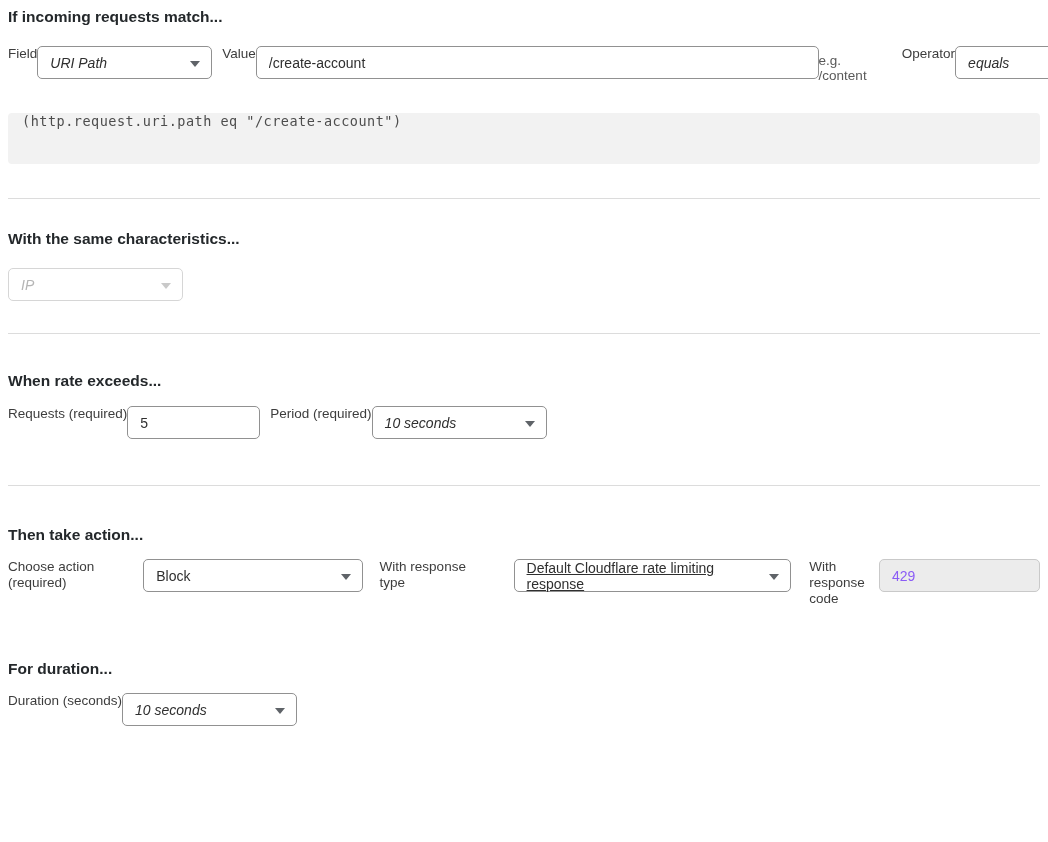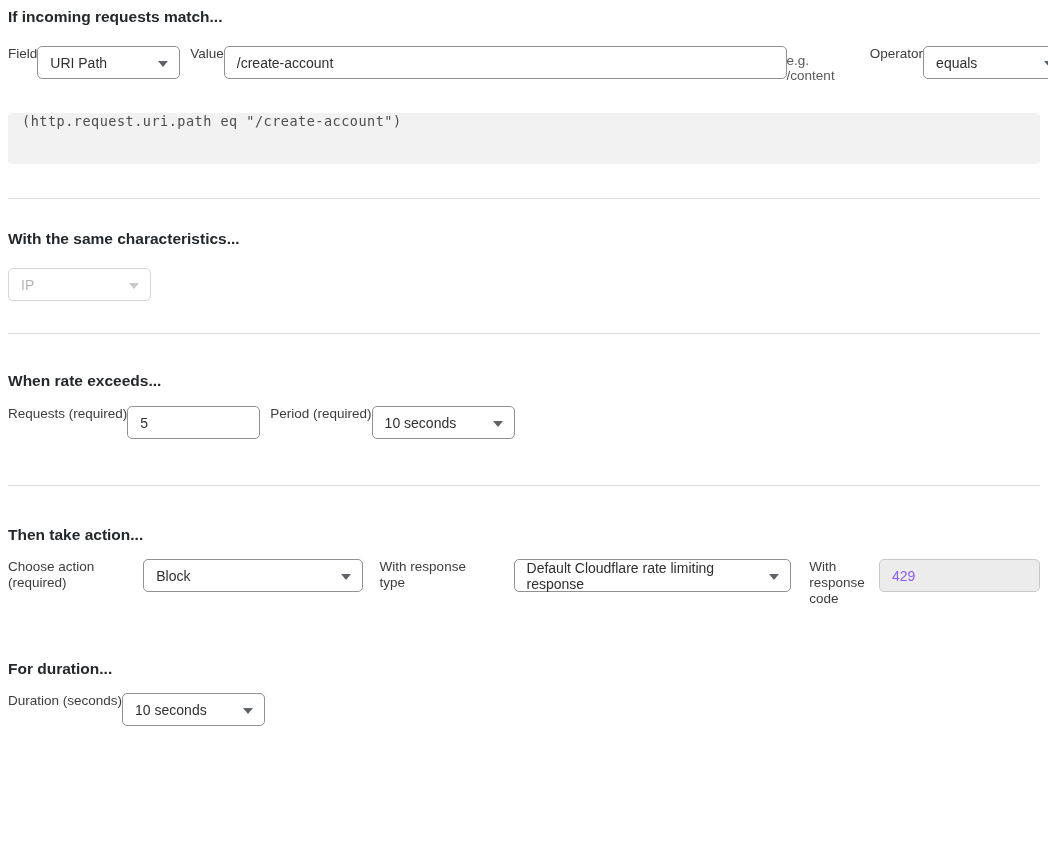--- a/index.html
+++ b/index.html
@@ -134,21 +134,21 @@
   #match-heading { margin-bottom: 20px; }
   #divider-1 { margin-top: 34px; }
   #characteristics-heading { margin-top: 30px; }
   #characteristic-select-wrap { margin-top: 20px; }
   #divider-2 { margin-top: 32px; }
   #rate-heading { margin-top: 37px; margin-bottom: 16px; }
   #divider-3 { margin-top: 46px; }
   #action-heading { margin-top: 39px; margin-bottom: 15px; }
   #duration-heading { margin-top: 43px; margin-bottom: 15px; }
 
-  .w148 { width: 143px; }
+  .w148 { width: 175px; font-style: italic; }
   .gap10 { margin-right: 10px; }
 </style>
 </head>
 <body>
 
 <div class="page">
 
   <div class="section-heading" id="match-heading">If incoming requests match...</div>
 
   <div class="form-row">
@@ -217,21 +217,21 @@
   <div class="form-row">
     <div class="form-group" style="margin-right:17px;gap:17px;">
       <span class="field-label">Choose action (required)</span>
       <div class="select-box" style="width:265px;">
         <span>Block</span>
         <span class="caret"></span>
       </div>
     </div>
     <div class="form-group" style="margin-right:18px;gap:36px;">
       <span class="field-label">With response type</span>
-      <div class="select-box" style="width:320px;">
+      <div class="select-box" style="width:320px;text-decoration:underline;">
         <span>Default Cloudflare rate limiting response</span>
         <span class="caret"></span>
       </div>
     </div>
     <div class="form-group">
       <span class="field-label">With response code</span>
       <input class="text-input" style="width: 161px;" type="text" disabled="" value="429">
     </div>
   </div>
 

